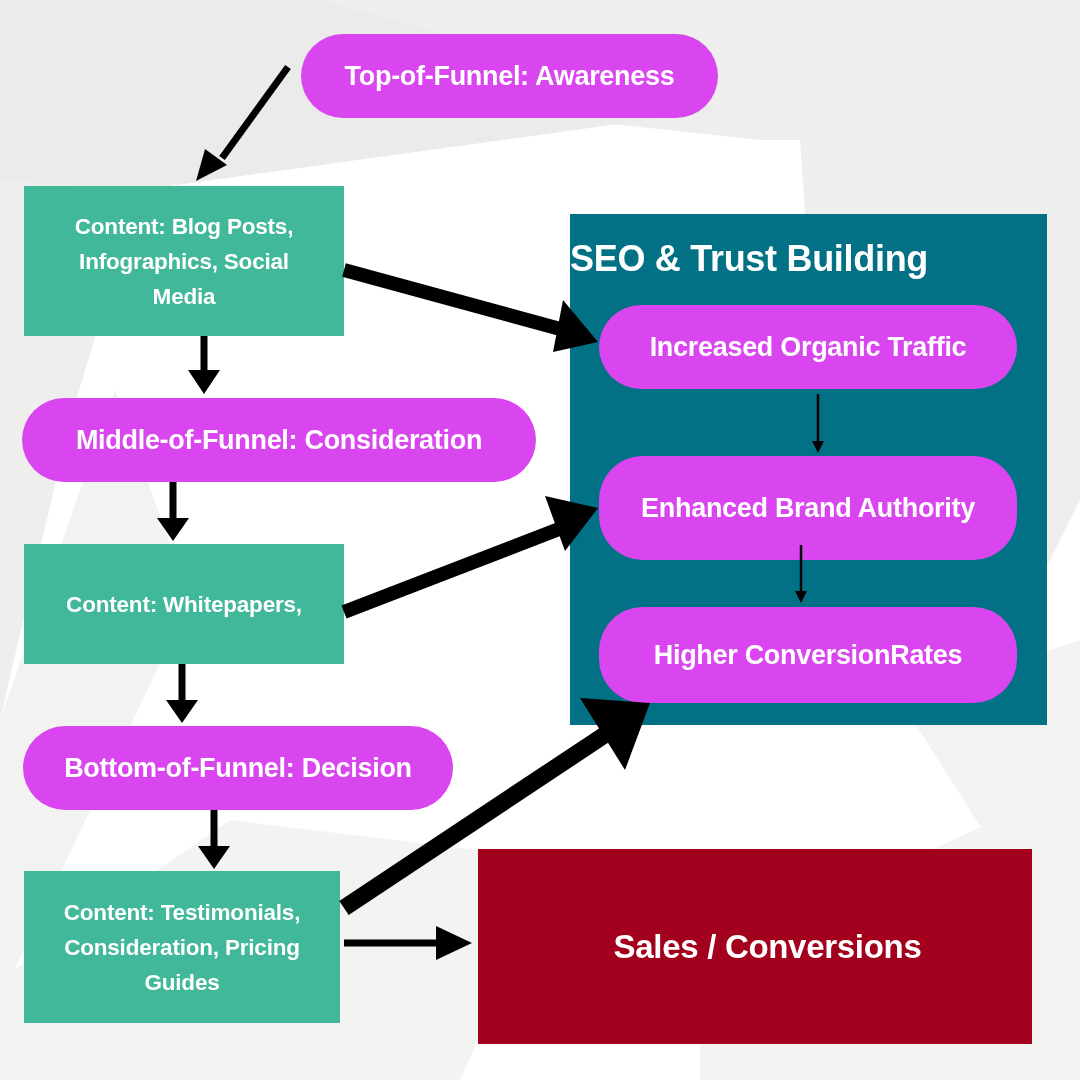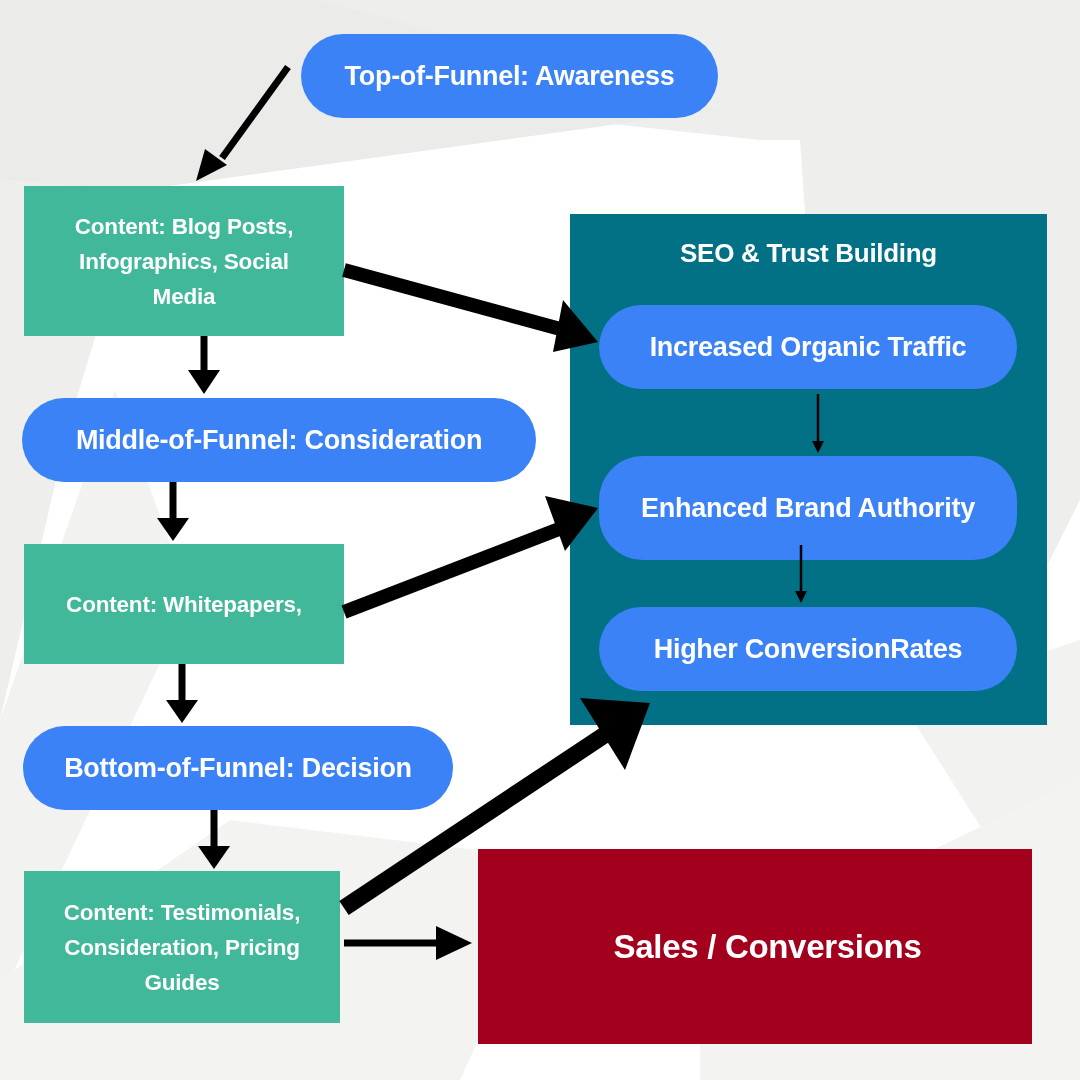--- a/index.html
+++ b/index.html
@@ -1,23 +1,23 @@
 <!DOCTYPE html>
 <html><head>
 <meta charset="utf-8">
 <style>
   html, body { margin: 0; padding: 0; }
   body { width: 1080px; height: 1080px; position: relative; overflow: hidden; background: #ffffff; font-family: "Liberation Sans", "DejaVu Sans", sans-serif; }
   #bg { position: absolute; left: 0; top: 0; width: 1080px; height: 1080px; }
   #arrows { position: absolute; left: 0; top: 0; width: 1080px; height: 1080px; pointer-events: none; z-index: 3; }
   .node { position: absolute; display: flex; align-items: center; justify-content: center; text-align: center; color: #ffffff; font-weight: bold; box-sizing: border-box; z-index: 2; }
-  .pill { background: #3b82f6; border-radius: 44px; font-size: 27px; letter-spacing: -0.3px; }
+  .pill { background: #d946ef; border-radius: 44px; font-size: 27px; letter-spacing: -0.3px; }
   .rect { background: #41b899; font-size: 22.5px; line-height: 35px; padding: 15px 8px; letter-spacing: -0.2px; }
   .group { position: absolute; left: 570px; top: 214px; width: 477px; height: 511px; background: #027186; z-index: 1; }
-  .group-title { position: absolute; left: 0; right: 0; top: 238px; text-align: center; color: #fff; font-weight: bold; font-size: 26px; z-index: 2; letter-spacing: -0.3px; }
+  .group-title { position: absolute; left: 0; right: 0; top: 238px; color: #fff; font-weight: bold; font-size: 36px; z-index: 2; letter-spacing: -0.3px; }
   .sales { background: #a2001d; font-size: 33px; letter-spacing: -0.3px; padding-left: 25px; }
 </style>
 </head>
 <body>
 
 <svg id="bg" viewBox="0 0 1080 1080">
   <polygon points="0,0 520,0 760,0 1080,0 1080,120 800,140 760,140 250,85 0,260" fill="#eeeeec"></polygon>
   <polygon points="0,0 320,0 720,110 140,190 0,200" fill="#ebebe9"></polygon>
   <polygon points="0,180 140,190 70,420 0,720" fill="#eeeeec"></polygon>
   <polygon points="0,720 115,390 190,600 0,1000" fill="#f2f2f0"></polygon>
@@ -63,21 +63,21 @@
     <span>Guides</span>
   </span>
 </div>
 
 <div class="node pill" style="left:599px; top:305px; width:418px; height:84px;">
   <span>Increased Organic Traffic</span>
 </div>
 <div class="node pill" style="left:599px; top:456px; width:418px; height:104px;">
   <span>Enhanced Brand Authority</span>
 </div>
-<div class="node pill" style="left:599px; top:607px; width:418px; height:84px;">
+<div class="node pill" style="left:599px; top:607px; width:418px; height:96px;">
   <span>Higher ConversionRates</span>
 </div>
 
 <div class="node sales" style="left:478px; top:849px; width:554px; height:195px;">
   <span>Sales / Conversions</span>
 </div>
 
 <svg id="arrows" viewBox="0 0 1080 1080">
 
   <g>

